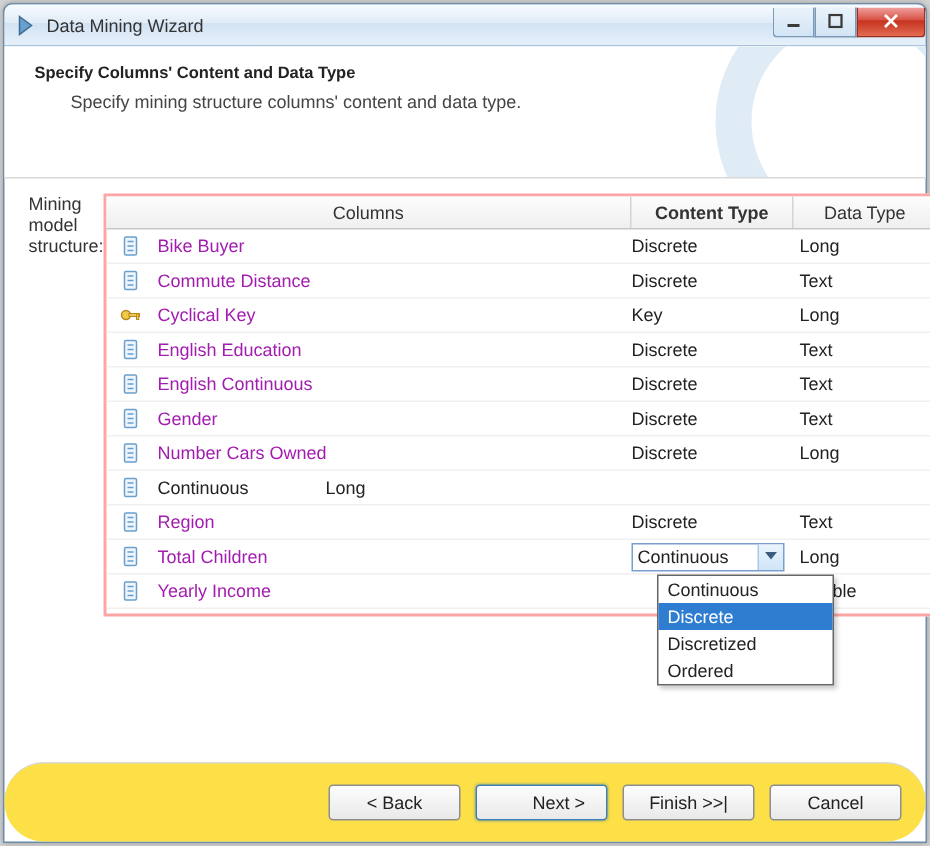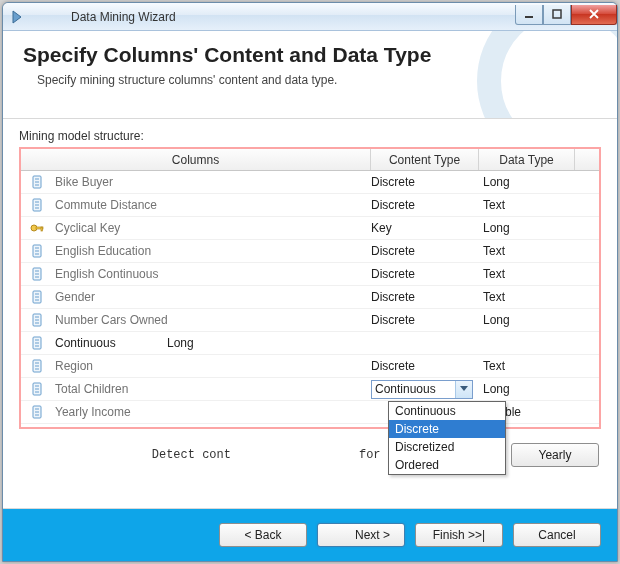--- a/index.html
+++ b/index.html
@@ -1,54 +1,54 @@
 <!DOCTYPE html>
 <html><head>
 <meta charset="utf-8">
 <style>
 * { box-sizing: border-box; margin: 0; padding: 0; }
 body { font-family: "Segoe UI", Tahoma, sans-serif; font-size: 12px; background: #d4d4d4; width: 620px; height: 564px; overflow: hidden; }
 .window { width: 616px; height: 560px; margin: 2px; background: #fff; border: 1px solid #6b8caa; border-radius: 6px 6px 0 0; box-shadow: 0 0 4px rgba(0,0,0,0.3); display: flex; flex-direction: column; }
 .titlebar { height: 28px; background: linear-gradient(#f7fbff,#e1ecf7 45%,#d2e3f3 46%,#e6f0fa); border-bottom: 1px solid #a9c2dc; display: flex; align-items: center; padding: 0 0 0 6px; border-radius: 6px 6px 0 0; }
 .titlebar .app-icon { width: 16px; height: 16px; margin-right: 6px; }
-.titlebar .title { flex: 1; color: #333; font-size: 12px; margin-left: 40px; }
+.titlebar .title { flex: 1; color: #333; font-size: 12px; }
 .winbtns { display: flex; height: 20px; margin-top: -4px; }
 .winbtn { width: 28px; height: 20px; border: 1px solid #7a9ab8; border-top: none; background: linear-gradient(#eaf3fb,#d2e4f4); display: flex; align-items: center; justify-content: center; cursor: default; }
 .winbtn.min { border-radius: 0 0 0 3px; }
 .winbtn.close { width: 46px; border-radius: 0 0 3px 0; background: linear-gradient(#f0a0a0,#d64f3f 45%,#c6321f 46%,#e26b52); border-color: #953023; }
 .winbtn svg { display: block; }
 .header { padding: 12px 20px 16px 20px; background: #fff; border-bottom: 1px solid #d9d9d9; position: relative; overflow: hidden; min-height: 88px; }
-.header h1 { font-size: 21px; font-weight: bold; color: #222; margin-bottom: 6px; }
-.header p { font-size: 12px; color: #444; margin-left: 14px; }
+.header h1 { font-size: 11px; font-weight: bold; color: #222; margin-bottom: 6px; }
+.header p { font-size: 12px; color: #444; margin-left: 24px; }
 .header .swoosh { position: absolute; right: -40px; top: -40px; width: 180px; height: 180px; border: 24px solid #e0ecf5; border-radius: 50%; }
-.body { flex: 1; padding: 10px 16px 0 16px; display: flex; flex-direction: column; }
+.body { flex: 1; padding: 10px 16px 0 16px; display: flex; flex-direction: row; }
 .label { font-size: 12px; color: #333; margin-bottom: 4px; }
 .grid-wrap { border: 2px solid #fca5a5; height: 282px; position: relative; background: #fff; }
 .grid-header { display: flex; background: linear-gradient(#fdfdfd,#efefef); border-bottom: 1px solid #c7c7c7; height: 22px; }
 .gh { border-right: 1px solid #d4d4d4; display: flex; align-items: center; justify-content: center; font-size: 12px; color: #333; }
 .gh.col1 { width: 350px; }
-.gh.col2 { width: 108px; }
+.gh.col2 { width: 108px; font-weight: bold; }
 .gh.col3 { width: 96px; }
 .grid-body { overflow-y: scroll; height: 258px; }
 .row { display: flex; height: 23px; align-items: center; border-bottom: 1px solid #f0f0f0; padding-left: 8px; }
 .row-icon { width: 16px; height: 16px; margin-right: 10px; flex-shrink: 0; }
-.cell1 { width: 316px; color: #737373; }
+.cell1 { width: 316px; color: #a21caf; }
 .cell2 { width: 108px; color: #222; position: relative; }
 .cell3 { width: 88px; color: #222; padding-left: 4px; }
 .combo { display: flex; align-items: center; width: 102px; height: 19px; border: 1px solid #7a9ecd; background: #fff; }
 .combo span { flex: 1; padding-left: 3px; }
 .combo-btn { width: 17px; height: 17px; background: linear-gradient(#eaf4fd,#cfe5f7); border-left: 1px solid #a9c9e8; display: flex; align-items: center; justify-content: center; }
 .dropdown { position: absolute; left: 367px; top: 252px; width: 118px; background: #fff; border: 1px solid #666; z-index: 50; box-shadow: 2px 2px 3px rgba(0,0,0,0.2); }
 .dropdown-item { height: 18px; padding: 1px 6px; font-size: 12px; color: #222; display: flex; align-items: center; }
 .dropdown-item.sel { background: #2f7dd1; color: #fff; }
 .detect-area { display: flex; align-items: center; justify-content: flex-end; gap: 8px; margin: 14px 0 4px 0; padding-right: 2px; }
 .detect-label { color: #333; font-family: Liberation Mono, monospace; }
 .btn { height: 24px; min-width: 88px; padding: 0 14px; background: linear-gradient(#fdfdfd,#e9e9e9); border: 1px solid #8e8e8e; border-radius: 3px; font-size: 12px; color: #222; cursor: default; display: inline-flex; align-items: center; justify-content: center; }
 .btn.default { border-color: #3c7fb1; box-shadow: 0 0 2px rgba(60,127,177,0.6); padding-left: 37px; }
-.footer { border-top: 1px solid #d9d9d9; padding: 14px 16px; display: flex; justify-content: flex-end; gap: 10px; background: #0ea5e9; }
+.footer { border-top: 1px solid #d9d9d9; padding: 14px 16px; display: flex; justify-content: flex-end; gap: 10px; background: #fde047; border-radius: 26px; }
 
 .grid-body::-webkit-scrollbar { width: 17px; }
 .grid-body::-webkit-scrollbar-track { background: #f0f0f0; border-left: 1px solid #ddd; }
 .grid-body::-webkit-scrollbar-thumb { background: linear-gradient(#e8eef6,#c7d7eb); border: 1px solid #a9c2dc; border-radius: 2px; }
 </style>
 </head>
 <body>
 
 <div class="window">
 

